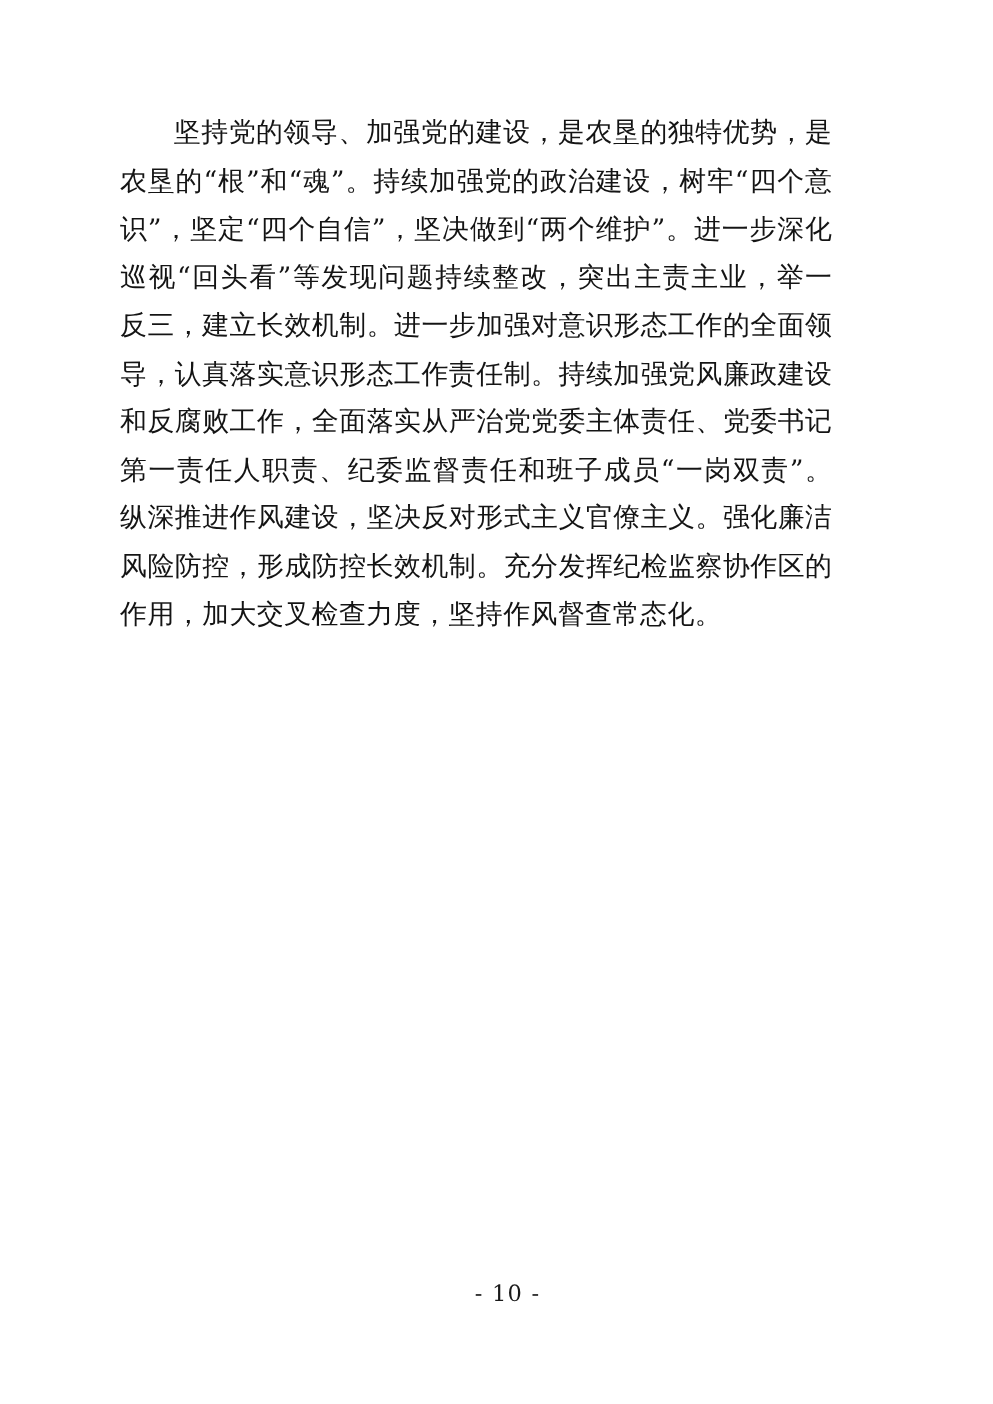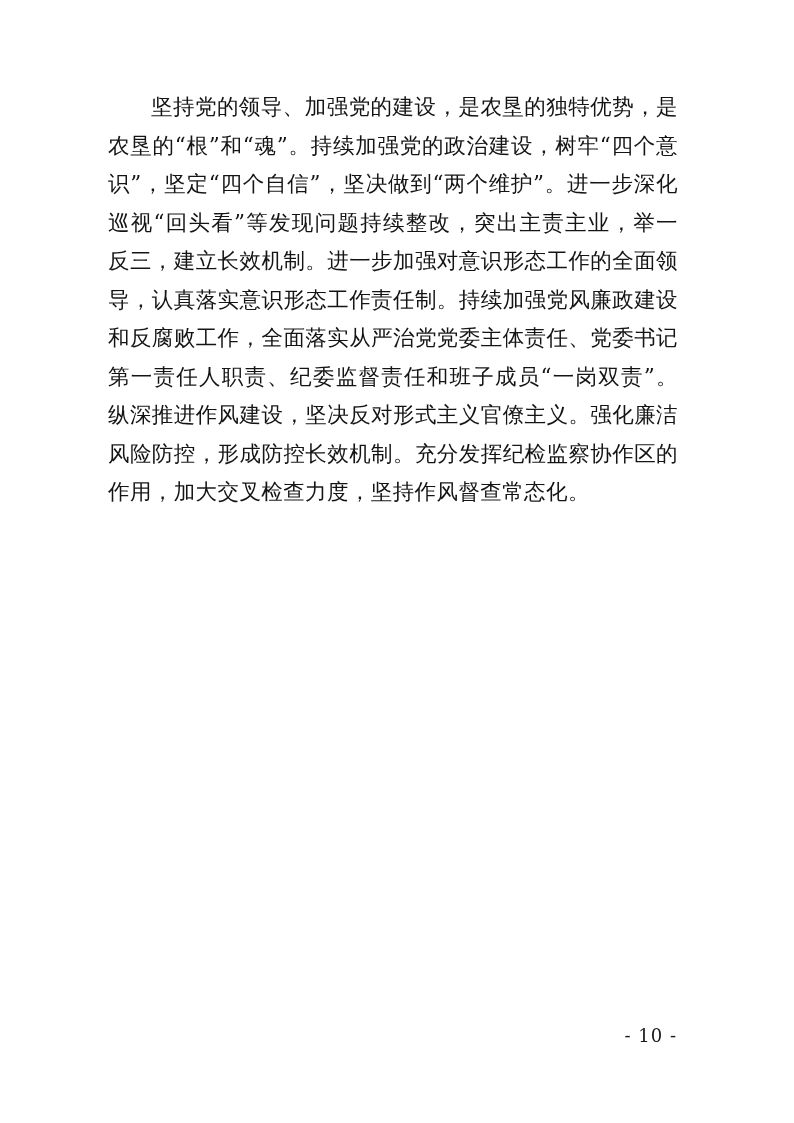--- a/index.html
+++ b/index.html
@@ -19,41 +19,41 @@
     position: absolute;
     top: 0;
     left: 0;
     width: 794px;
     height: 1123px;
     box-sizing: border-box;
     background: #ffffff;
   }
   .content-area {
     position: absolute;
-    left: 108px;
+    left: 96px;
     top: 88px;
     width: 570px;
   }
   .body-paragraph {
     font-size: 21.5px;
     line-height: 38.5px;
     letter-spacing: 0.4px;
     text-align: justify;
     text-justify: inter-ideograph;
     text-indent: 2em;
     margin: 0;
     color: #141414;
     font-family: "DejaVu Serif", "Liberation Serif", serif;
   }
   .footer {
     position: absolute;
-    left: 107px;
+    left: 121px;
     top: 1025px;
     width: 570px;
-    text-align: right;
+    text-align: center;
   }
   .page-number {
     display: inline-block;
     font-size: 18px;
     line-height: 22px;
     color: #1a1a1a;
     letter-spacing: 1px;
     font-family: "DejaVu Serif", "Liberation Serif", serif;
   }
 </style>

